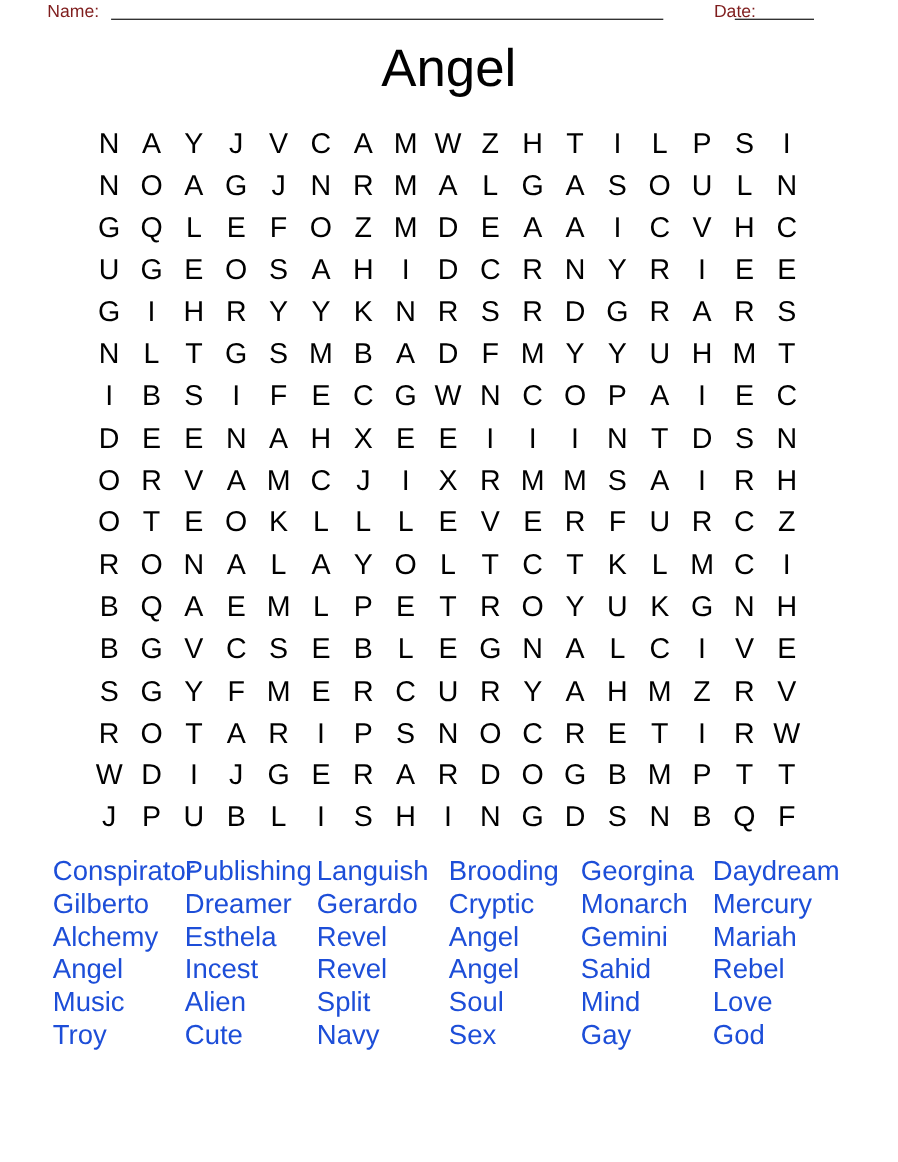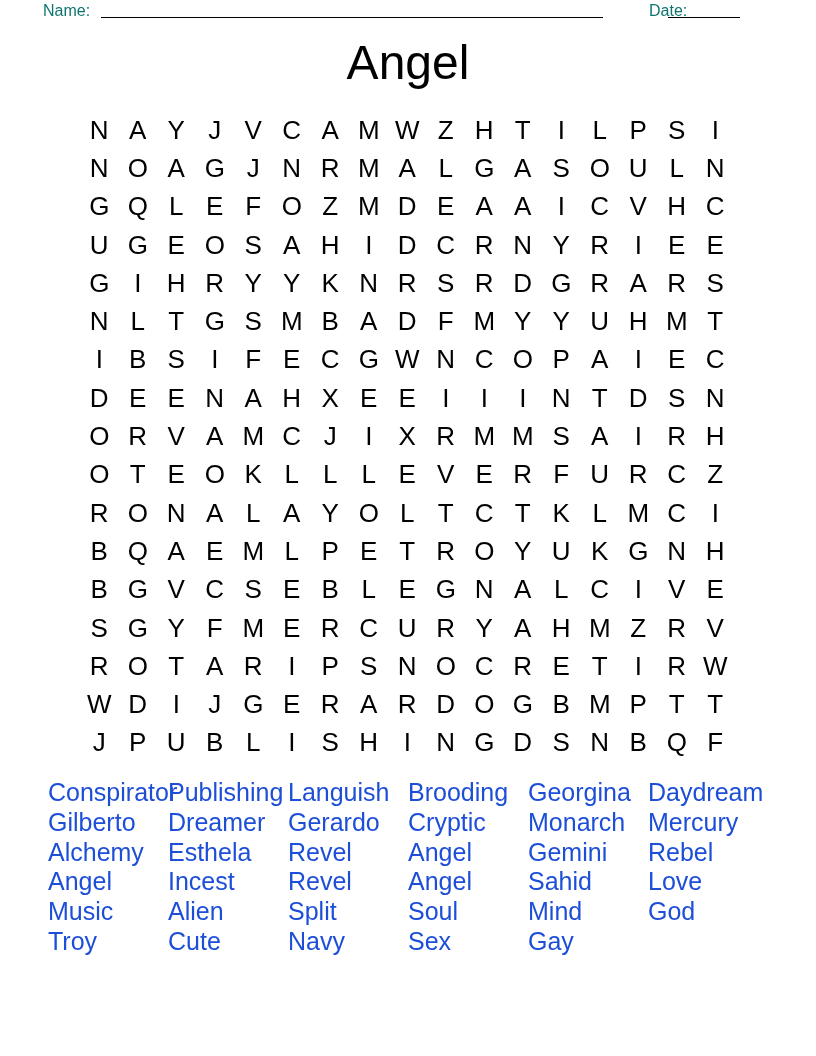--- a/index.html
+++ b/index.html
@@ -15,21 +15,21 @@
     color: #000000;
     font-family: "Liberation Sans", sans-serif;
     overflow: hidden;
   }
 
   
   .hdr-label {
     position: absolute;
     top: 2px;
     font-size: 16px;
-    color: #0f766e;
+    color: #7f1d1d;
     white-space: nowrap;
   }
   .name-label { left: 43px; }
   .date-label { left: 625px; margin-left: 24px; }
   .fill-line {
     position: absolute;
     top: 1px;
     height: 16px;
     border-bottom: 1.4px solid #000000;
   }
@@ -428,19 +428,20 @@
         <div class="word">Georgina</div>
         <div class="word">Monarch</div>
         <div class="word">Gemini</div>
         <div class="word">Sahid</div>
         <div class="word">Mind</div>
         <div class="word">Gay</div>
       </div>
       <div class="word-col">
         <div class="word">Daydream</div>
         <div class="word">Mercury</div>
+        <div class="word">Mariah</div>
         <div class="word">Rebel</div>
         <div class="word">Love</div>
         <div class="word">God</div>
       </div>
     </div>
 
 </div>
 
 </body></html>

